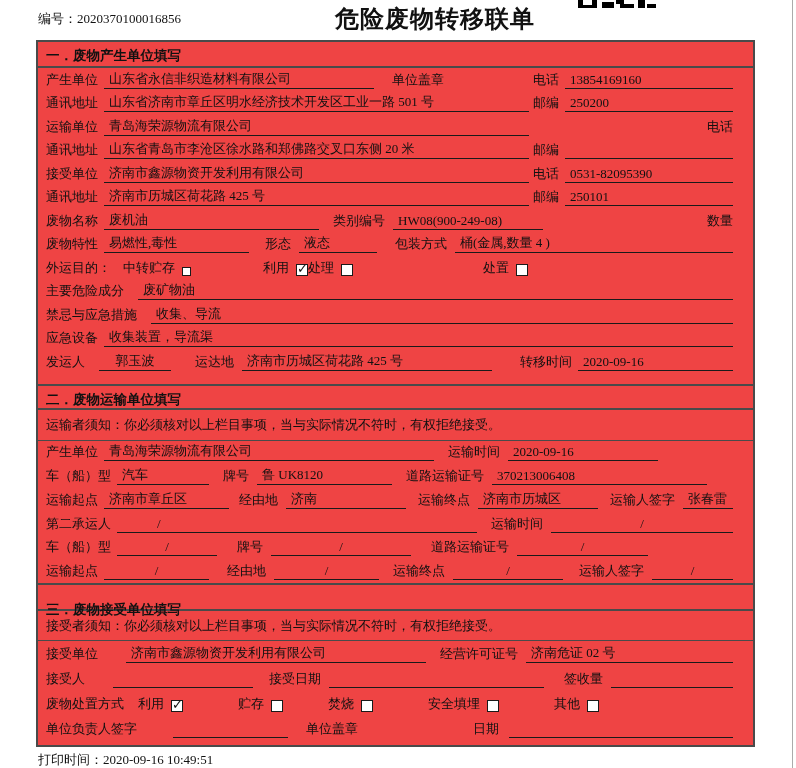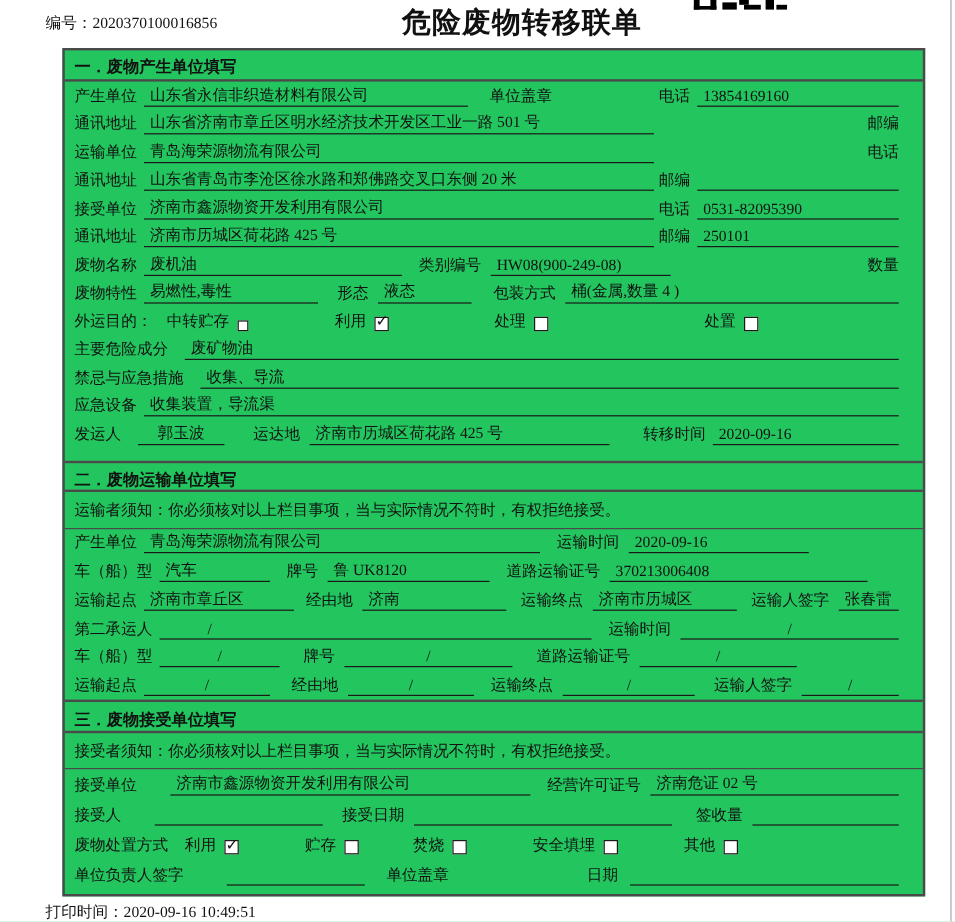--- a/index.html
+++ b/index.html
@@ -5,21 +5,21 @@
   * { margin:0; padding:0; box-sizing:border-box; }
   html,body { width:796px; height:768px; background:#ffffff; overflow:hidden; }
   body { font-family:"Liberation Serif","DejaVu Serif",serif; color:#111; font-size:13px; position:relative; }
 
   .right-edge { position:absolute; left:792px; top:0; width:1px; height:768px; background:#ababab; }
 
   .serial { position:absolute; left:38px; top:10px; white-space:nowrap; font-size:13px; }
   .doc-title { position:absolute; left:335px; top:3px; font-size:24px; font-weight:bold; white-space:nowrap; letter-spacing:1px; }
   .qr { position:absolute; left:578px; top:0; }
 
-  .form { position:absolute; left:52px; top:40px; width:719px; height:707px; border:2px solid #4a4a4a; background:#22c55e; }
+  .form { position:absolute; left:36px; top:40px; width:719px; height:707px; border:2px solid #4a4a4a; background:#ef4444; }
 
   .sec-h { height:26px; padding:5px 0 0 8px; font-weight:bold; font-size:13.5px; border-bottom:2px solid #4a4a4a; }
   .sec-h.bt { border-top:2px solid #4a4a4a; }
   .sec1 { padding-bottom:10px; }
 
   .row { display:flex; align-items:flex-end; height:23.5px; padding:0 20px 3px 8px; font-size:13px; }
   .row.h24 { height:23.8px; }
   .row.h25 { height:25px; }
   .notice { height:31px; display:flex; align-items:center; padding:0 10px 0 8px; border-bottom:1.5px solid #4a4a4a; font-size:13px; }
   .notice.h30 { height:30px; }
@@ -70,20 +70,21 @@
       <span class="u" style="width:270px">山东省永信非织造材料有限公司</span>
       <span class="lbl" style="margin-left:18px">单位盖章</span>
       <span class="lbl ma">电话</span>
       <span class="u" style="width:168px">13854169160</span>
     </div>
 
     <div class="row">
       <span class="lbl">通讯地址</span>
       <span class="u" style="width:425px">山东省济南市章丘区明水经济技术开发区工业一路 501 号</span>
       <span class="lbl ma">邮编</span>
+      <span class="u" style="width:168px">250200</span>
     </div>
 
     <div class="row">
       <span class="lbl">运输单位</span>
       <span class="u" style="width:425px">青岛海荣源物流有限公司</span>
       <span class="lbl ma">电话</span>
     </div>
 
     <div class="row">
       <span class="lbl">通讯地址</span>
@@ -126,21 +127,21 @@
     <div class="row">
       <span class="lbl">外运目的：</span>
       <span class="opt" style="margin-left:12px">
         <span>中转贮存</span>
         <span class="cb sm"></span>
       </span>
       <span class="opt" style="margin-left:72px">
         <span>利用</span>
         <span class="cb checked"></span>
       </span>
-      <span class="opt" style="margin-left:88px">
+      <span class="opt" style="">
         <span>处理</span>
         <span class="cb"></span>
       </span>
       <span class="opt" style="margin-left:130px">
         <span>处置</span>
         <span class="cb"></span>
       </span>
     </div>
 
     <div class="row">
@@ -222,21 +223,21 @@
       <span class="lbl" style="margin-left:18px">经由地</span>
       <span class="u c" style="width:105px;margin-left:8px">/</span>
       <span class="lbl" style="margin-left:14px">运输终点</span>
       <span class="u c" style="width:110px;margin-left:8px">/</span>
       <span class="lbl" style="margin-left:16px">运输人签字</span>
       <span class="u fx c" style="margin-left:8px">/</span>
     </div>
   </div>
 
   <div>
-    <div class="sec-h bt" style="height:28px;padding-top:6px">三．废物接受单位填写</div>
+    <div class="sec-h bt" style="height:28px;padding-top:16px">三．废物接受单位填写</div>
 
     <div class="notice h30">接受者须知：你必须核对以上栏目事项，当与实际情况不符时，有权拒绝接受。</div>
 
     <div class="row h25">
       <span class="lbl">接受单位</span>
       <span class="u" style="width:300px;margin-left:28px">济南市鑫源物资开发利用有限公司</span>
       <span class="lbl" style="margin-left:14px">经营许可证号</span>
       <span class="u fx" style="margin-left:8px">济南危证 02 号</span>
     </div>
 

